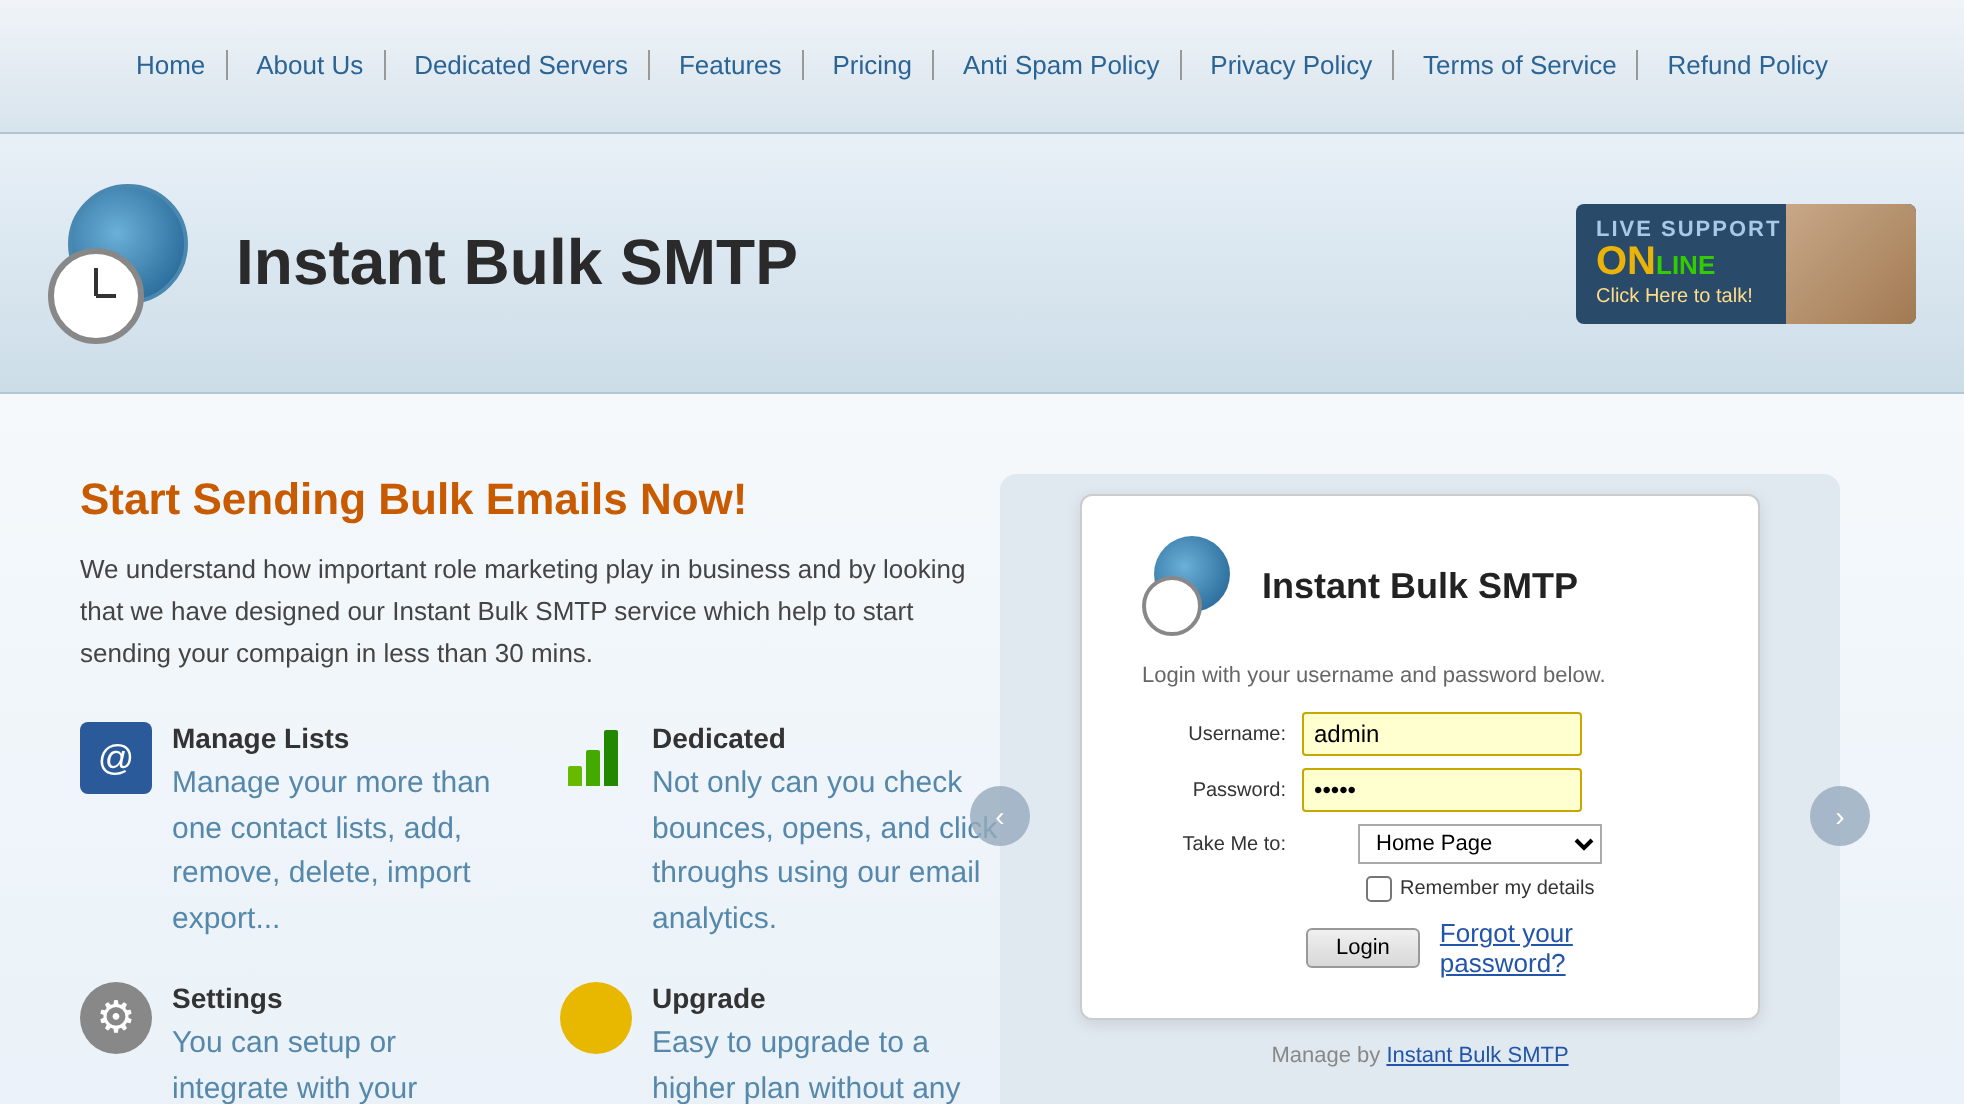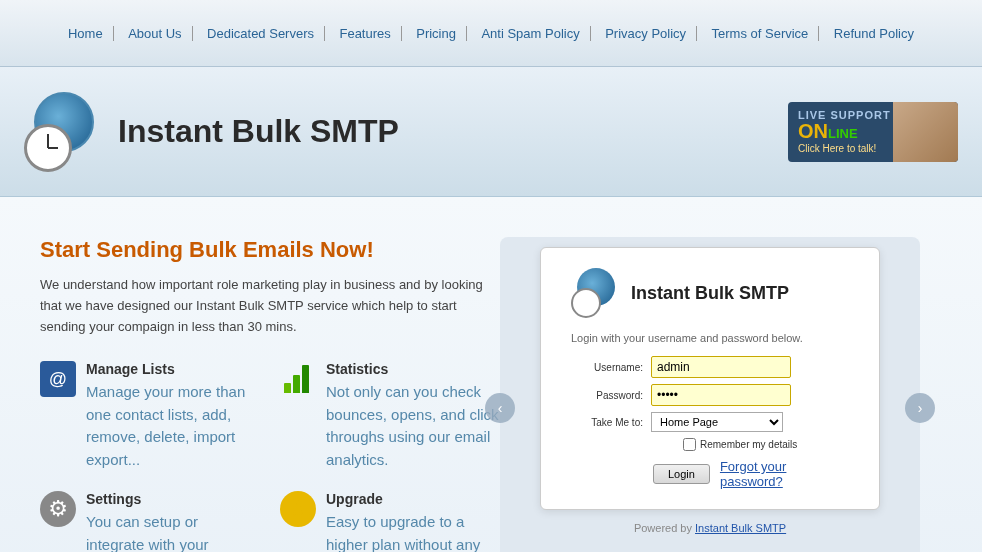--- a/index.html
+++ b/index.html
@@ -289,21 +289,22 @@
       padding: 3px 5px;
       font-size: 12px;
       width: 140px;
       border-radius: 2px;
     }
     .form-row select {
       border: 1px solid #aaa;
       background: white;
       padding: 2px 4px;
       font-size: 11px;
-      width: 132px;
+      width: 122px;
+      margin-left: 28px;
     }
     .remember-row {
       display: flex;
       align-items: center;
       gap: 4px;
       margin-left: 112px;
       margin-bottom: 8px;
     }
     .remember-row input { margin: 0; }
     .remember-row label { font-size: 10px; color: #333; }
@@ -430,21 +431,21 @@
 
       <div class="feature-item">
         <div class="feature-icon" style="padding:0;background:transparent;">
           <div class="bar-icon">
             <div class="bar bar1"></div>
             <div class="bar bar2"></div>
             <div class="bar bar3"></div>
           </div>
         </div>
         <div class="feature-text">
-          <h3>Statistics</h3>
+          <h3>Dedicated</h3>
           <p>Not only can you check bounces, opens, and click throughs using our email analytics.</p>
         </div>
       </div>
 
       <div class="feature-item">
         <div class="feature-icon icon-gray">
           <span class="gear-icon">⚙</span>
         </div>
         <div class="feature-text">
           <h3>Settings</h3>
@@ -494,20 +495,20 @@
       <div class="remember-row">
         <input type="checkbox" style="">
         <label>Remember my details</label>
       </div>
       <div class="login-actions">
         <button class="login-btn">Login</button>
         <a class="forgot-link">Forgot your password?</a>
       </div>
     </div>
     <p class="powered-by">
-      <span>Powered by</span> <a>Instant Bulk SMTP</a>
+      <span>Manage by</span> <a>Instant Bulk SMTP</a>
     </p>
   </div>
 </div>
 
 <div id="free-trial-row">
   <button class="free-trial-btn">Free Trial!</button>
 </div>
 
 </body></html>

